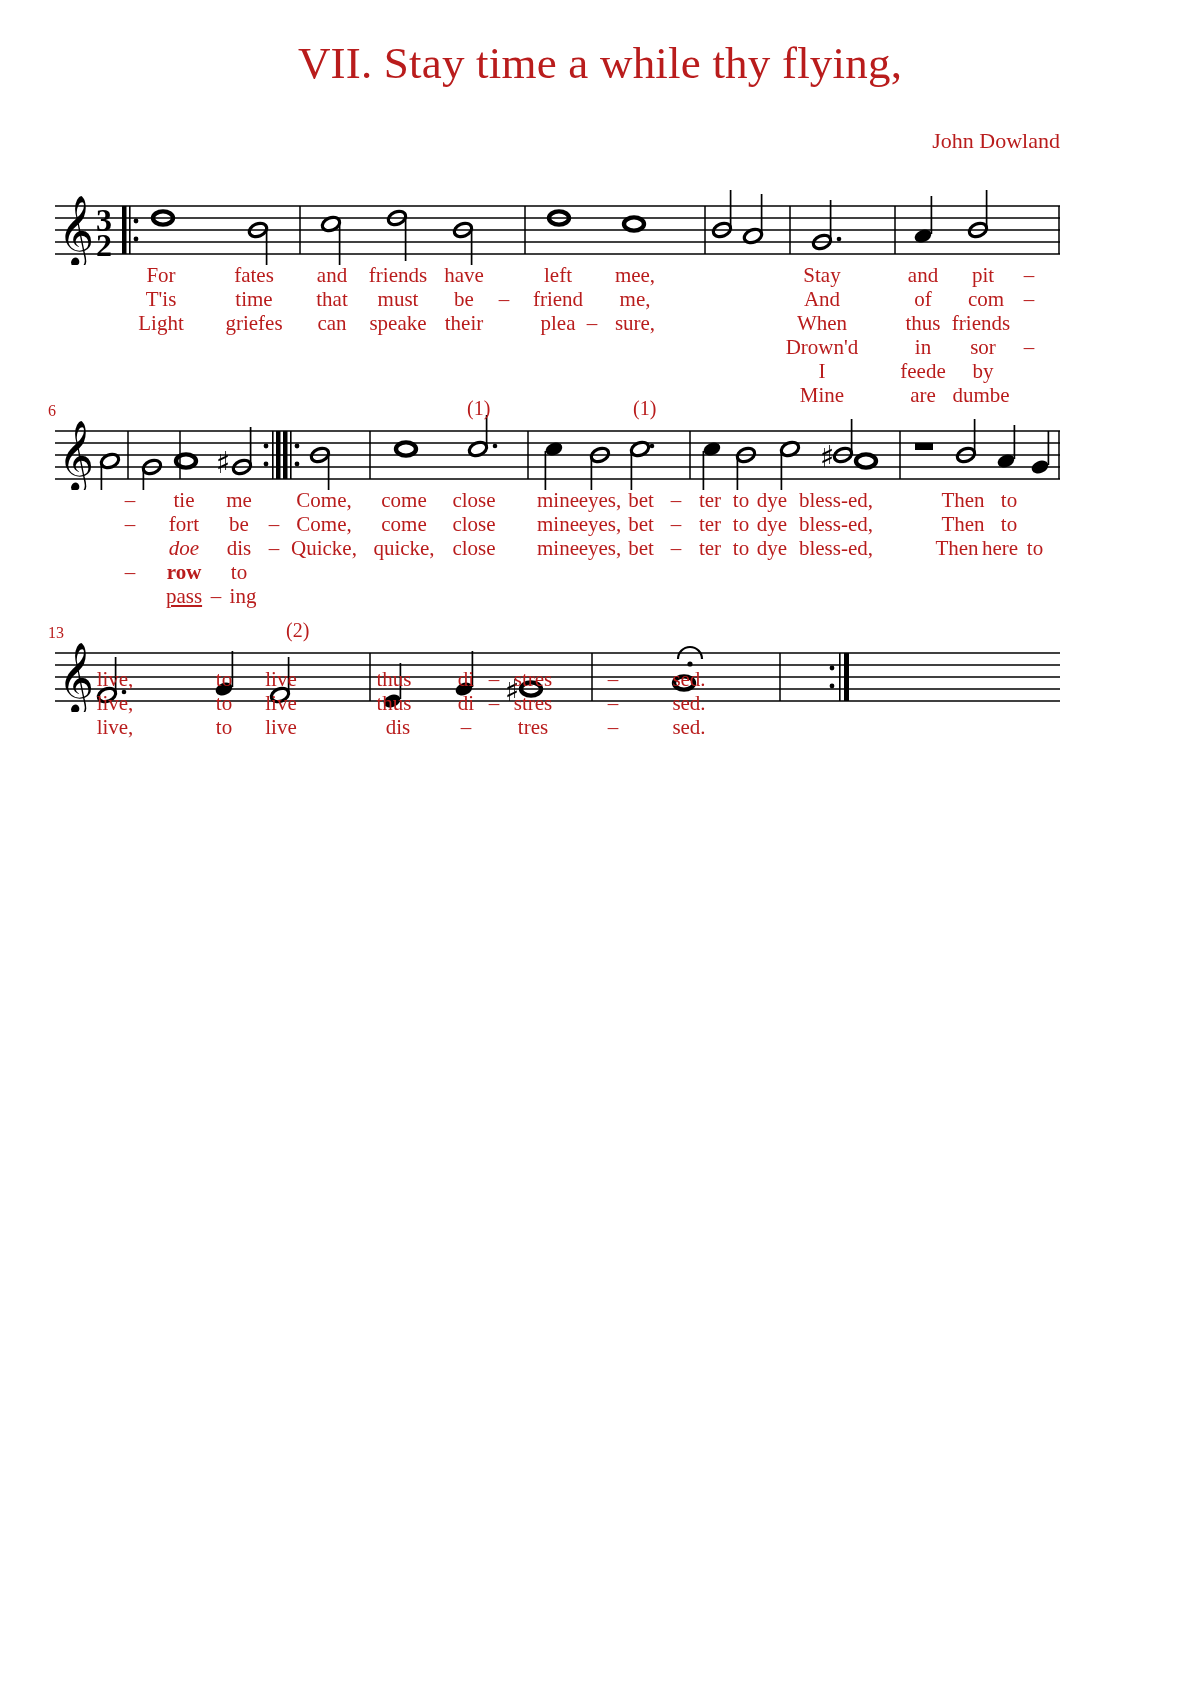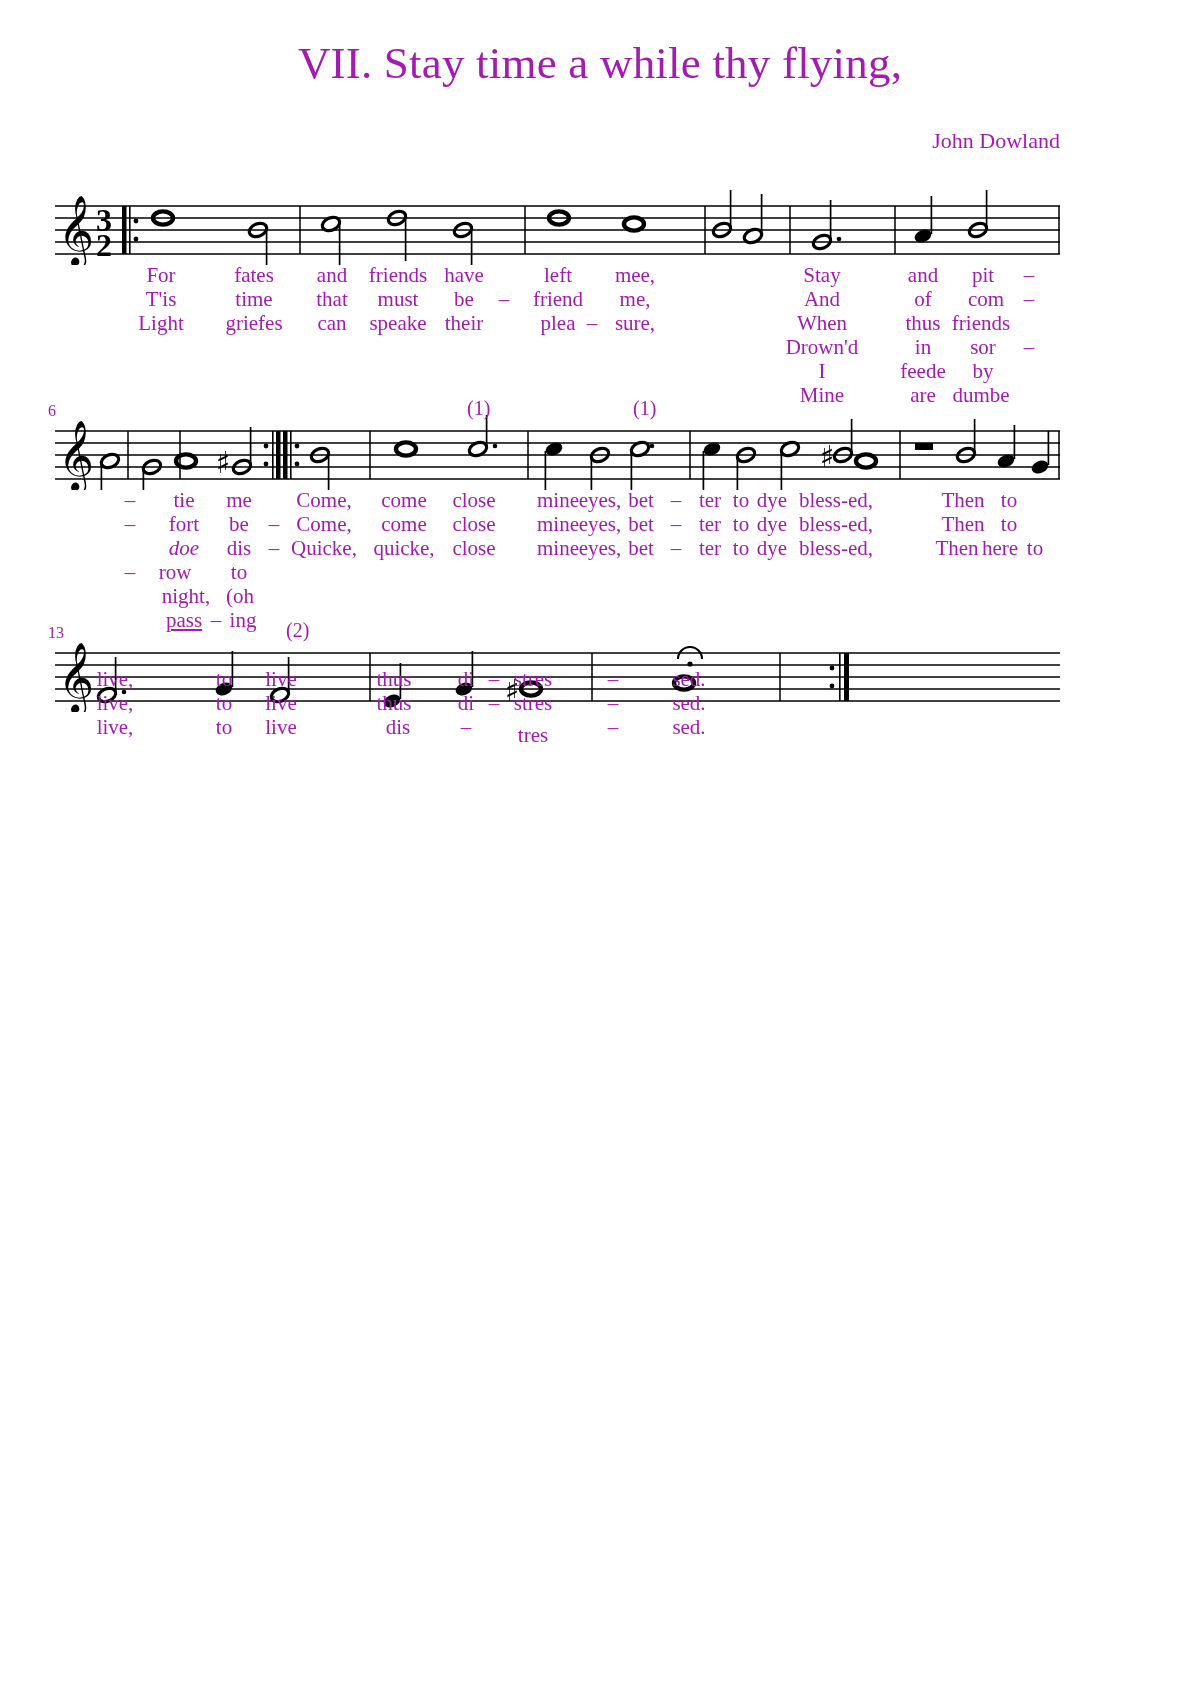--- a/index.html
+++ b/index.html
@@ -6,21 +6,21 @@
     margin: 0;
     padding: 0;
     background: #ffffff;
   }
   #page {
     position: relative;
     width: 1200px;
     height: 1443px;
     background: #ffffff;
     font-family: "Liberation Serif", "DejaVu Serif", serif;
-    color: #a21caf;
+    color: #b91c1c;
     overflow: hidden;
   }
   
   #title {
     position: absolute;
     top: 40px;
     left: 0;
     width: 1200px;
     text-align: center;
     font-size: 45px;
@@ -362,26 +362,22 @@
         <span class="lyric-syl" style="left: 710px;">ter</span>
         <span class="lyric-syl" style="left: 741px;">to</span>
         <span class="lyric-syl" style="left: 772px;">dye</span>
         <span class="lyric-syl" style="left: 836px;">bless-ed,</span>
         <span class="lyric-syl" style="left: 957px;">Then</span>
         <span class="lyric-syl" style="left: 1000px;">here</span>
         <span class="lyric-syl" style="left: 1035px;">to</span>
       </div>
       <div class="lyric-row">
         <span class="lyric-syl" style="left: 130px;">–</span>
-        <span class="lyric-syl" style="left: 175px;">row</span>
+        <span class="lyric-syl" style="left: 184px; font-weight: bold;">row</span>
         <span class="lyric-syl" style="left: 239px;">to</span>
-      </div>
-      <div class="lyric-row">
-        <span class="lyric-syl" style="left: 186px;">night,</span>
-        <span class="lyric-syl" style="left: 240px;">(oh</span>
       </div>
       <div class="lyric-row">
         <span class="lyric-syl" style="left: 184px; text-decoration: underline;">pass</span>
         <span class="lyric-syl" style="left: 216px;">–</span>
         <span class="lyric-syl" style="left: 243px;">ing</span>
       </div>
     </div>
 
   <div class="system" style="top:637px;">
     <svg class="staff-svg" width="1200" height="75" viewBox="0 0 1200 75">
@@ -455,21 +451,21 @@
         <span class="lyric-syl" style="left: 533px;">stres</span>
         <span class="lyric-syl" style="left: 613px;">–</span>
         <span class="lyric-syl" style="left: 689px;">sed.</span>
       </div>
       <div class="lyric-row">
         <span class="lyric-syl" style="left: 115px;">live,</span>
         <span class="lyric-syl" style="left: 224px;">to</span>
         <span class="lyric-syl" style="left: 281px;">live</span>
         <span class="lyric-syl" style="left: 398px;">dis</span>
         <span class="lyric-syl" style="left: 466px;">–</span>
-        <span class="lyric-syl" style="left: 533px; margin-top: 8px;">tres</span>
+        <span class="lyric-syl" style="left: 533px;">tres</span>
         <span class="lyric-syl" style="left: 613px;">–</span>
         <span class="lyric-syl" style="left: 689px;">sed.</span>
       </div>
     </div>
 
   <div id="overlay">
       <div class="meas-num" style="left: 48px; top: 402px;">6</div>
       <div class="volta-lbl" style="left: 467px; top: 397px;">(1)</div>
       <div class="volta-lbl" style="left: 633px; top: 397px;">(1)</div>
       <div class="meas-num" style="left: 48px; top: 624px;">13</div>

